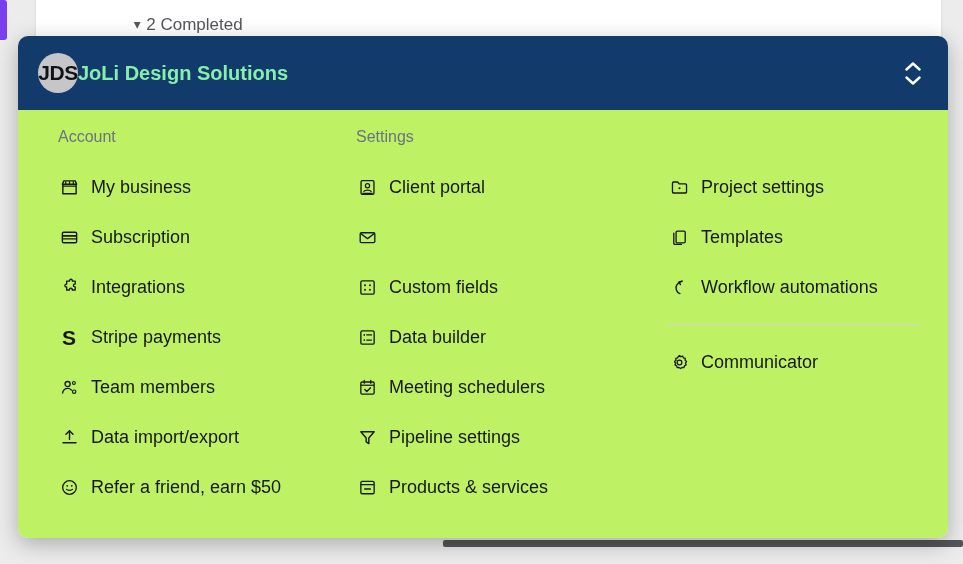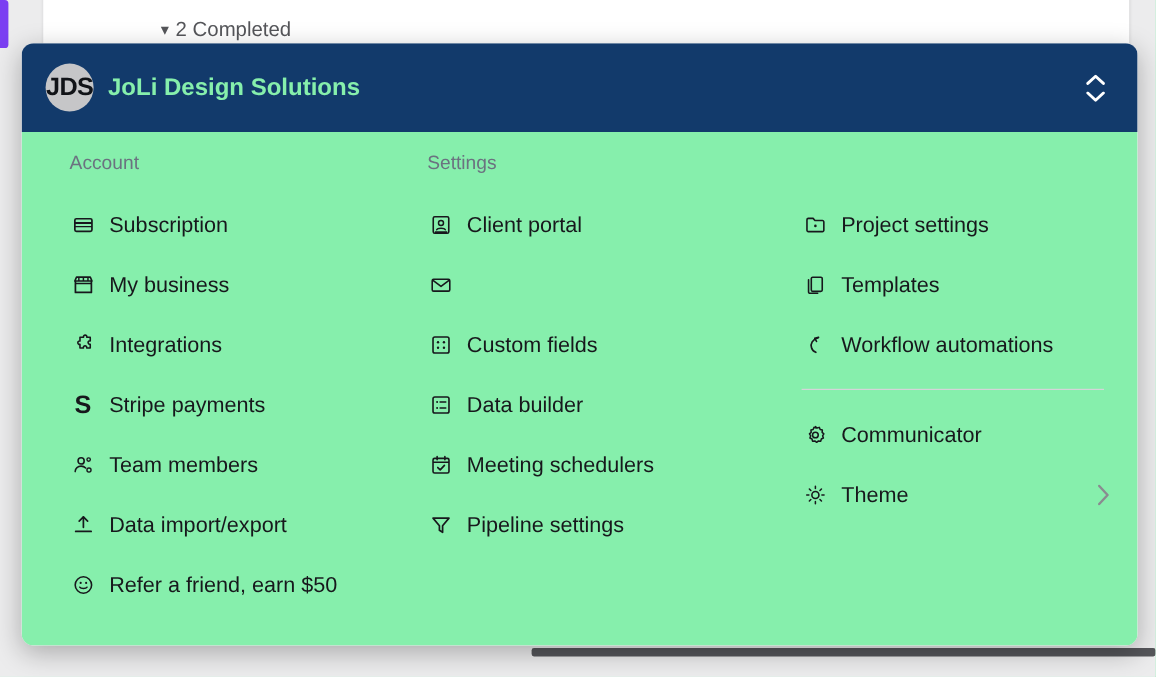--- a/index.html
+++ b/index.html
@@ -106,21 +106,20 @@
     align-items: center;
     padding: 0 22px 0 20px;
     box-sizing: border-box;
   }
   .avatar {
     width: 40px; height: 40px;
     border-radius: 50%;
     background: #c6c6c8;
     flex: 0 0 auto;
     position: relative;
-    margin-right: 12px;
   }
   .avatar-initials {
     position: absolute;
     left: 50%; top: 50%;
     transform: translate(-50%, -50%);
     font-size: 21px;
     font-weight: bold;
     color: #111317;
     letter-spacing: -0.5px;
     white-space: nowrap;
@@ -140,21 +139,21 @@
     justify-content: center;
     gap: 5px;
     cursor: pointer;
   }
   .switcher-btn svg { display: block; }
 
   
   .popover-body {
     display: flex;
     padding: 18px 0 26px 0;
-    background: #86efac;
+    background: #bef264;
   }
   .col {
     box-sizing: border-box;
   }
   .col-account   { width: 318px; padding-left: 20px; }
   .col-settings  { width: 312px; }
   .col-extras    { width: 300px; padding-right: 12px; }
 
   .col-title {
     font-size: 16px;
@@ -252,37 +251,37 @@
   </div>
 
   <div class="popover-body">
 
     <div class="col col-account">
       <div class="col-title">Account</div>
 
       <div class="menu-item">
         <span class="menu-icon">
           <svg width="19" height="19" viewBox="0 0 20 20">
+              <path d="M2.5 6.5 L4 3 H16 L17.5 6.5 Z M3 6.5 V16.5 H17 V6.5" fill="none" stroke="#17181c" stroke-width="1.5" stroke-linejoin="round"></path>
+              <path d="M6 3.3 V6.4 M10 3.3 V6.4 M14 3.3 V6.4" stroke="#17181c" stroke-width="1.3"></path>
+              <path d="M3 8.6 H17" stroke="#17181c" stroke-width="1.3"></path>
+            </svg>
+        </span>
+        <span class="menu-label">My business</span>
+      </div>
+
+      <div class="menu-item">
+        <span class="menu-icon">
+          <svg width="19" height="19" viewBox="0 0 20 20">
               <rect x="2.5" y="4.5" width="15" height="11" rx="1.4" fill="none" stroke="#17181c" stroke-width="1.5"></rect>
               <path d="M2.5 8.3 H17.5" stroke="#17181c" stroke-width="1.8"></path>
               <path d="M2.5 11.4 H17.5" stroke="#17181c" stroke-width="1.2"></path>
             </svg>
         </span>
         <span class="menu-label">Subscription</span>
-      </div>
-
-      <div class="menu-item">
-        <span class="menu-icon">
-          <svg width="19" height="19" viewBox="0 0 20 20">
-              <path d="M2.5 6.5 L4 3 H16 L17.5 6.5 Z M3 6.5 V16.5 H17 V6.5" fill="none" stroke="#17181c" stroke-width="1.5" stroke-linejoin="round"></path>
-              <path d="M6 3.3 V6.4 M10 3.3 V6.4 M14 3.3 V6.4" stroke="#17181c" stroke-width="1.3"></path>
-              <path d="M3 8.6 H17" stroke="#17181c" stroke-width="1.3"></path>
-            </svg>
-        </span>
-        <span class="menu-label">My business</span>
       </div>
 
       <div class="menu-item">
         <span class="menu-icon">
           <svg width="19" height="19" viewBox="0 0 20 20">
               <path d="M7 3.2 h3.1 a1.5 1.5 0 1 1 2.9 0 H16 v3.2 a1.5 1.5 0 1 0 0 2.9 V12.6 h-3.1 a1.5 1.5 0 1 0 -2.9 0 H7 V9.4 a1.5 1.5 0 1 1 0 -2.9 Z" fill="none" stroke="#17181c" stroke-width="1.4" stroke-linejoin="round"></path>
             </svg>
         </span>
         <span class="menu-label">Integrations</span>
       </div>
@@ -393,20 +392,30 @@
 
       <div class="menu-item">
         <span class="menu-icon">
           <svg width="19" height="19" viewBox="0 0 20 20">
               <path d="M3 4 H17 L11.4 10.6 V16.4 L8.6 14.6 V10.6 Z" fill="none" stroke="#17181c" stroke-width="1.5" stroke-linejoin="round"></path>
             </svg>
         </span>
         <span class="menu-label">Pipeline settings</span>
       </div>
 
+      <div class="menu-item">
+        <span class="menu-icon">
+          <svg width="19" height="19" viewBox="0 0 20 20">
+              <rect x="3" y="3.6" width="14" height="13" rx="1.4" fill="none" stroke="#17181c" stroke-width="1.4"></rect>
+              <path d="M3 7 H17" stroke="#17181c" stroke-width="1.3"></path>
+              <path d="M7 11.6 H13" stroke="#17181c" stroke-width="1.5" stroke-linecap="round"></path>
+            </svg>
+        </span>
+        <span class="menu-label">Products &amp; services</span>
+      </div>
     </div>
 
     <div class="col col-extras">
       <div class="col-title spacer"></div>
 
       <div class="menu-item">
         <span class="menu-icon">
           <svg width="19" height="19" viewBox="0 0 20 20">
               <path d="M2.6 5.4 a1.2 1.2 0 0 1 1.2-1.2 H8 l1.6 1.9 H16.2 a1.2 1.2 0 0 1 1.2 1.2 V14.6 a1.2 1.2 0 0 1 -1.2 1.2 H3.8 a1.2 1.2 0 0 1 -1.2-1.2 Z" fill="none" stroke="#17181c" stroke-width="1.4" stroke-linejoin="round"></path>
               <circle cx="10" cy="10.8" r="1.15" fill="#17181c"></circle>
@@ -440,31 +449,16 @@
       <div class="menu-item">
         <span class="menu-icon">
           <svg width="19" height="19" viewBox="0 0 20 20">
               <path d="M10 2.6 l1.5 1.3 1.9-.6 .8 1.9 1.9 .5 -.2 2 1.5 1.3 -1.1 1.7 .7 1.9 -1.8 .9 -.5 1.9 -2-.2 -1.6 1.2 -1.6-1.2 -2 .2 -.5-1.9 -1.8-.9 .7-1.9 -1.1-1.7 1.5-1.3 -.2-2 1.9-.5 .8-1.9 1.9 .6 Z" fill="none" stroke="#17181c" stroke-width="1.35" stroke-linejoin="round"></path>
               <circle cx="10" cy="10" r="2.5" fill="none" stroke="#17181c" stroke-width="1.35"></circle>
             </svg>
         </span>
         <span class="menu-label">Communicator</span>
       </div>
 
-      <div class="menu-item">
-        <span class="menu-icon">
-          <svg width="19" height="19" viewBox="0 0 20 20">
-              <circle cx="10" cy="10" r="3.1" fill="none" stroke="#17181c" stroke-width="1.4"></circle>
-              <path d="M10 2.4 V4.3 M10 15.7 V17.6 M2.4 10 H4.3 M15.7 10 H17.6 M4.7 4.7 L6 6 M14 14 L15.3 15.3 M15.3 4.7 L14 6 M6 14 L4.7 15.3" stroke="#17181c" stroke-width="1.35" stroke-linecap="round"></path>
-            </svg>
-        </span>
-        <span class="menu-label">Theme</span>
-        <span class="item-spacer"></span>
-        <span class="chevron-right">
-          <svg width="13" height="21" viewBox="0 0 13 21">
-              <path d="M3 3 L10 10.5 L3 18" fill="none" stroke="#8a8b90" stroke-width="2" stroke-linecap="round" stroke-linejoin="round"></path>
-            </svg>
-        </span>
-      </div>
     </div>
 
   </div>
 </div>
 
 </body></html>

